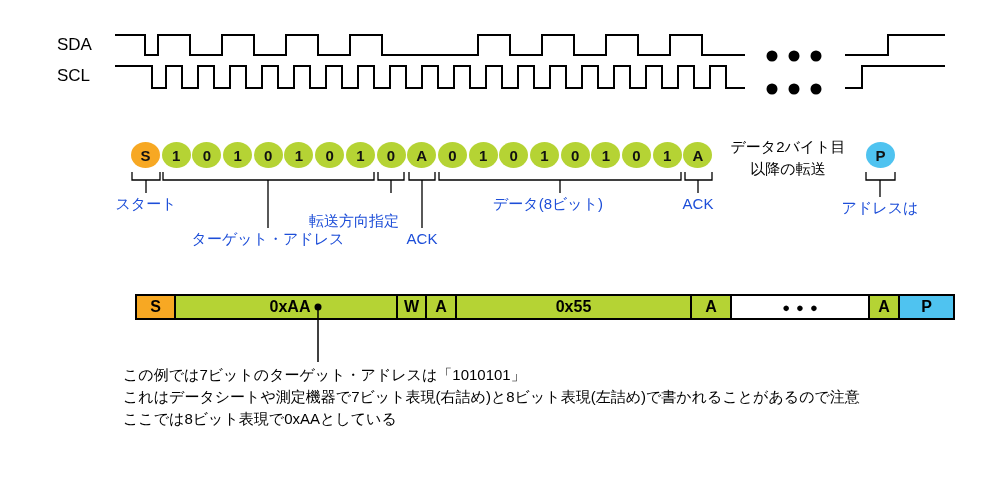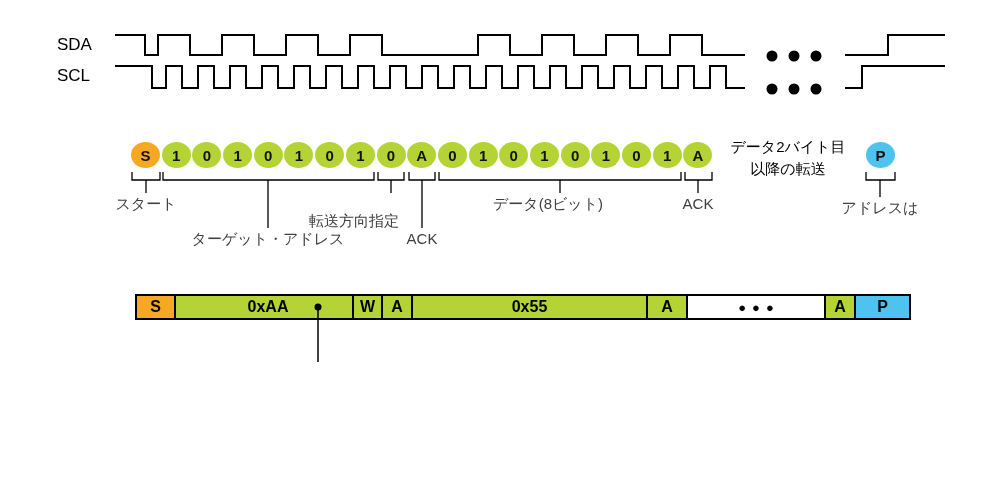--- a/index.html
+++ b/index.html
@@ -17,30 +17,30 @@
   .oval-row { position:absolute; left:131px; top:142px; display:flex; gap:1.7px; }
   .stop-host { position:absolute; left:866px; top:142px; display:flex; }
   .oval { flex:0 0 auto; width:29px; height:26px; border-radius:50%;
           display:flex; align-items:center; justify-content:center;
           font-size:15px; font-weight:600; color:#111; }
 
   .transfer-note { position:absolute; left:788px; top:136px; transform:translateX(-50%);
                    text-align:center; font-size:15px; line-height:22px; white-space:nowrap; }
 
   .diagram-label { position:absolute; font-size:15px; line-height:16px; white-space:nowrap;
-                   transform:translateX(-50%); color:#404040; }
+                   transform:translateX(-50%); color:#1d4ed8; }
   .diagram-label.right { transform:translateX(-100%); }
 
   .frame-bar { position:absolute; left:135px; top:294px; display:flex; }
   .seg { height:26px; border:2px solid #000; margin-left:-2px; flex:0 0 auto;
          display:flex; align-items:center; justify-content:center;
          font-size:16px; font-weight:600; color:#000; }
   .seg:first-child { margin-left:0; }
   [data-name="seg-start"]        { width:41px; }
-  [data-name="seg-address"]      { width:180px;padding-left:8px; }
+  [data-name="seg-address"]      { width:224px;padding-left:8px; }
   [data-name="seg-write-bit"]    { width:31px; }
   [data-name="seg-ack-1"]        { width:32px; }
   [data-name="seg-data"]         { width:237px; }
   [data-name="seg-ack-2"]        { width:42px; }
   [data-name="seg-continuation"] { width:140px; font-size:13px; letter-spacing:6px; padding-left:6px; }
   [data-name="seg-ack-3"]        { width:32px; }
   [data-name="seg-stop"]         { width:57px; }
 
   .notes { position:absolute; left:123px; top:364px; font-size:15px; line-height:22px; white-space:nowrap; }
 </style>
@@ -95,20 +95,25 @@
       <div class="seg" data-name="seg-address" style="background: rgb(181, 211, 52);">0xAA</div>
       <div class="seg" data-name="seg-write-bit" style="background: rgb(181, 211, 52);">W</div>
       <div class="seg" data-name="seg-ack-1" style="background: rgb(181, 211, 52);">A</div>
       <div class="seg" data-name="seg-data" style="background: rgb(181, 211, 52);">0x55</div>
       <div class="seg" data-name="seg-ack-2" style="background: rgb(181, 211, 52);">A</div>
       <div class="seg" data-name="seg-continuation" style="background: rgb(255, 255, 255);">●●●</div>
       <div class="seg" data-name="seg-ack-3" style="background: rgb(181, 211, 52);">A</div>
       <div class="seg" data-name="seg-stop" style="background: rgb(79, 195, 240);">P</div>
     </div>
 
+  <div class="notes" data-name="footnotes">
+    <div data-name="footnote-line1">この例では7ビットのターゲット・アドレスは「1010101」</div>
+    <div data-name="footnote-line2">これはデータシートや測定機器で7ビット表現(右詰め)と8ビット表現(左詰め)で書かれることがあるので注意</div>
+    <div data-name="footnote-line3">ここでは8ビット表現で0xAAとしている</div>
+  </div>
 
   <svg class="overlay-svg" width="999" height="491" viewBox="0 0 999 491" data-name="diagram-overlay">
     <path class="wave" data-name="sda-waveform" d="M115,35 H145 V55 H158 V35 H190 V55 H222 V35 H254 V55 H286 V35 H318 V55 H350 V35 H382 V55 H478 V35 H510 V55 H542 V35 H574 V55 H606 V35 H638 V55 H670 V35 H702 V55 H745"></path>
     <path class="wave" data-name="sda-waveform-right" d="M845,55 H888 V35 H945"></path>
     <path class="wave" data-name="scl-waveform" d="M115,66 H152 V88 H166 V66 H182 V88 H198 V66 H214 V88 H230 V66 H246 V88 H262 V66 H278 V88 H294 V66 H310 V88 H326 V66 H342 V88 H358 V66 H374 V88 H390 V66 H406 V88 H422 V66 H438 V88 H454 V66 H470 V88 H486 V66 H502 V88 H518 V66 H534 V88 H550 V66 H566 V88 H582 V66 H598 V88 H614 V66 H630 V88 H646 V66 H662 V88 H678 V66 H694 V88 H710 V66 H726 V88 H745"></path>
     <path class="wave" data-name="scl-waveform-right" d="M845,88 H862 V66 H945"></path>
 
     <g data-name="sda-ellipsis-dots" fill="#000">
       <circle cx="772" cy="56" r="5.5"></circle>
       <circle cx="794" cy="56" r="5.5"></circle>

